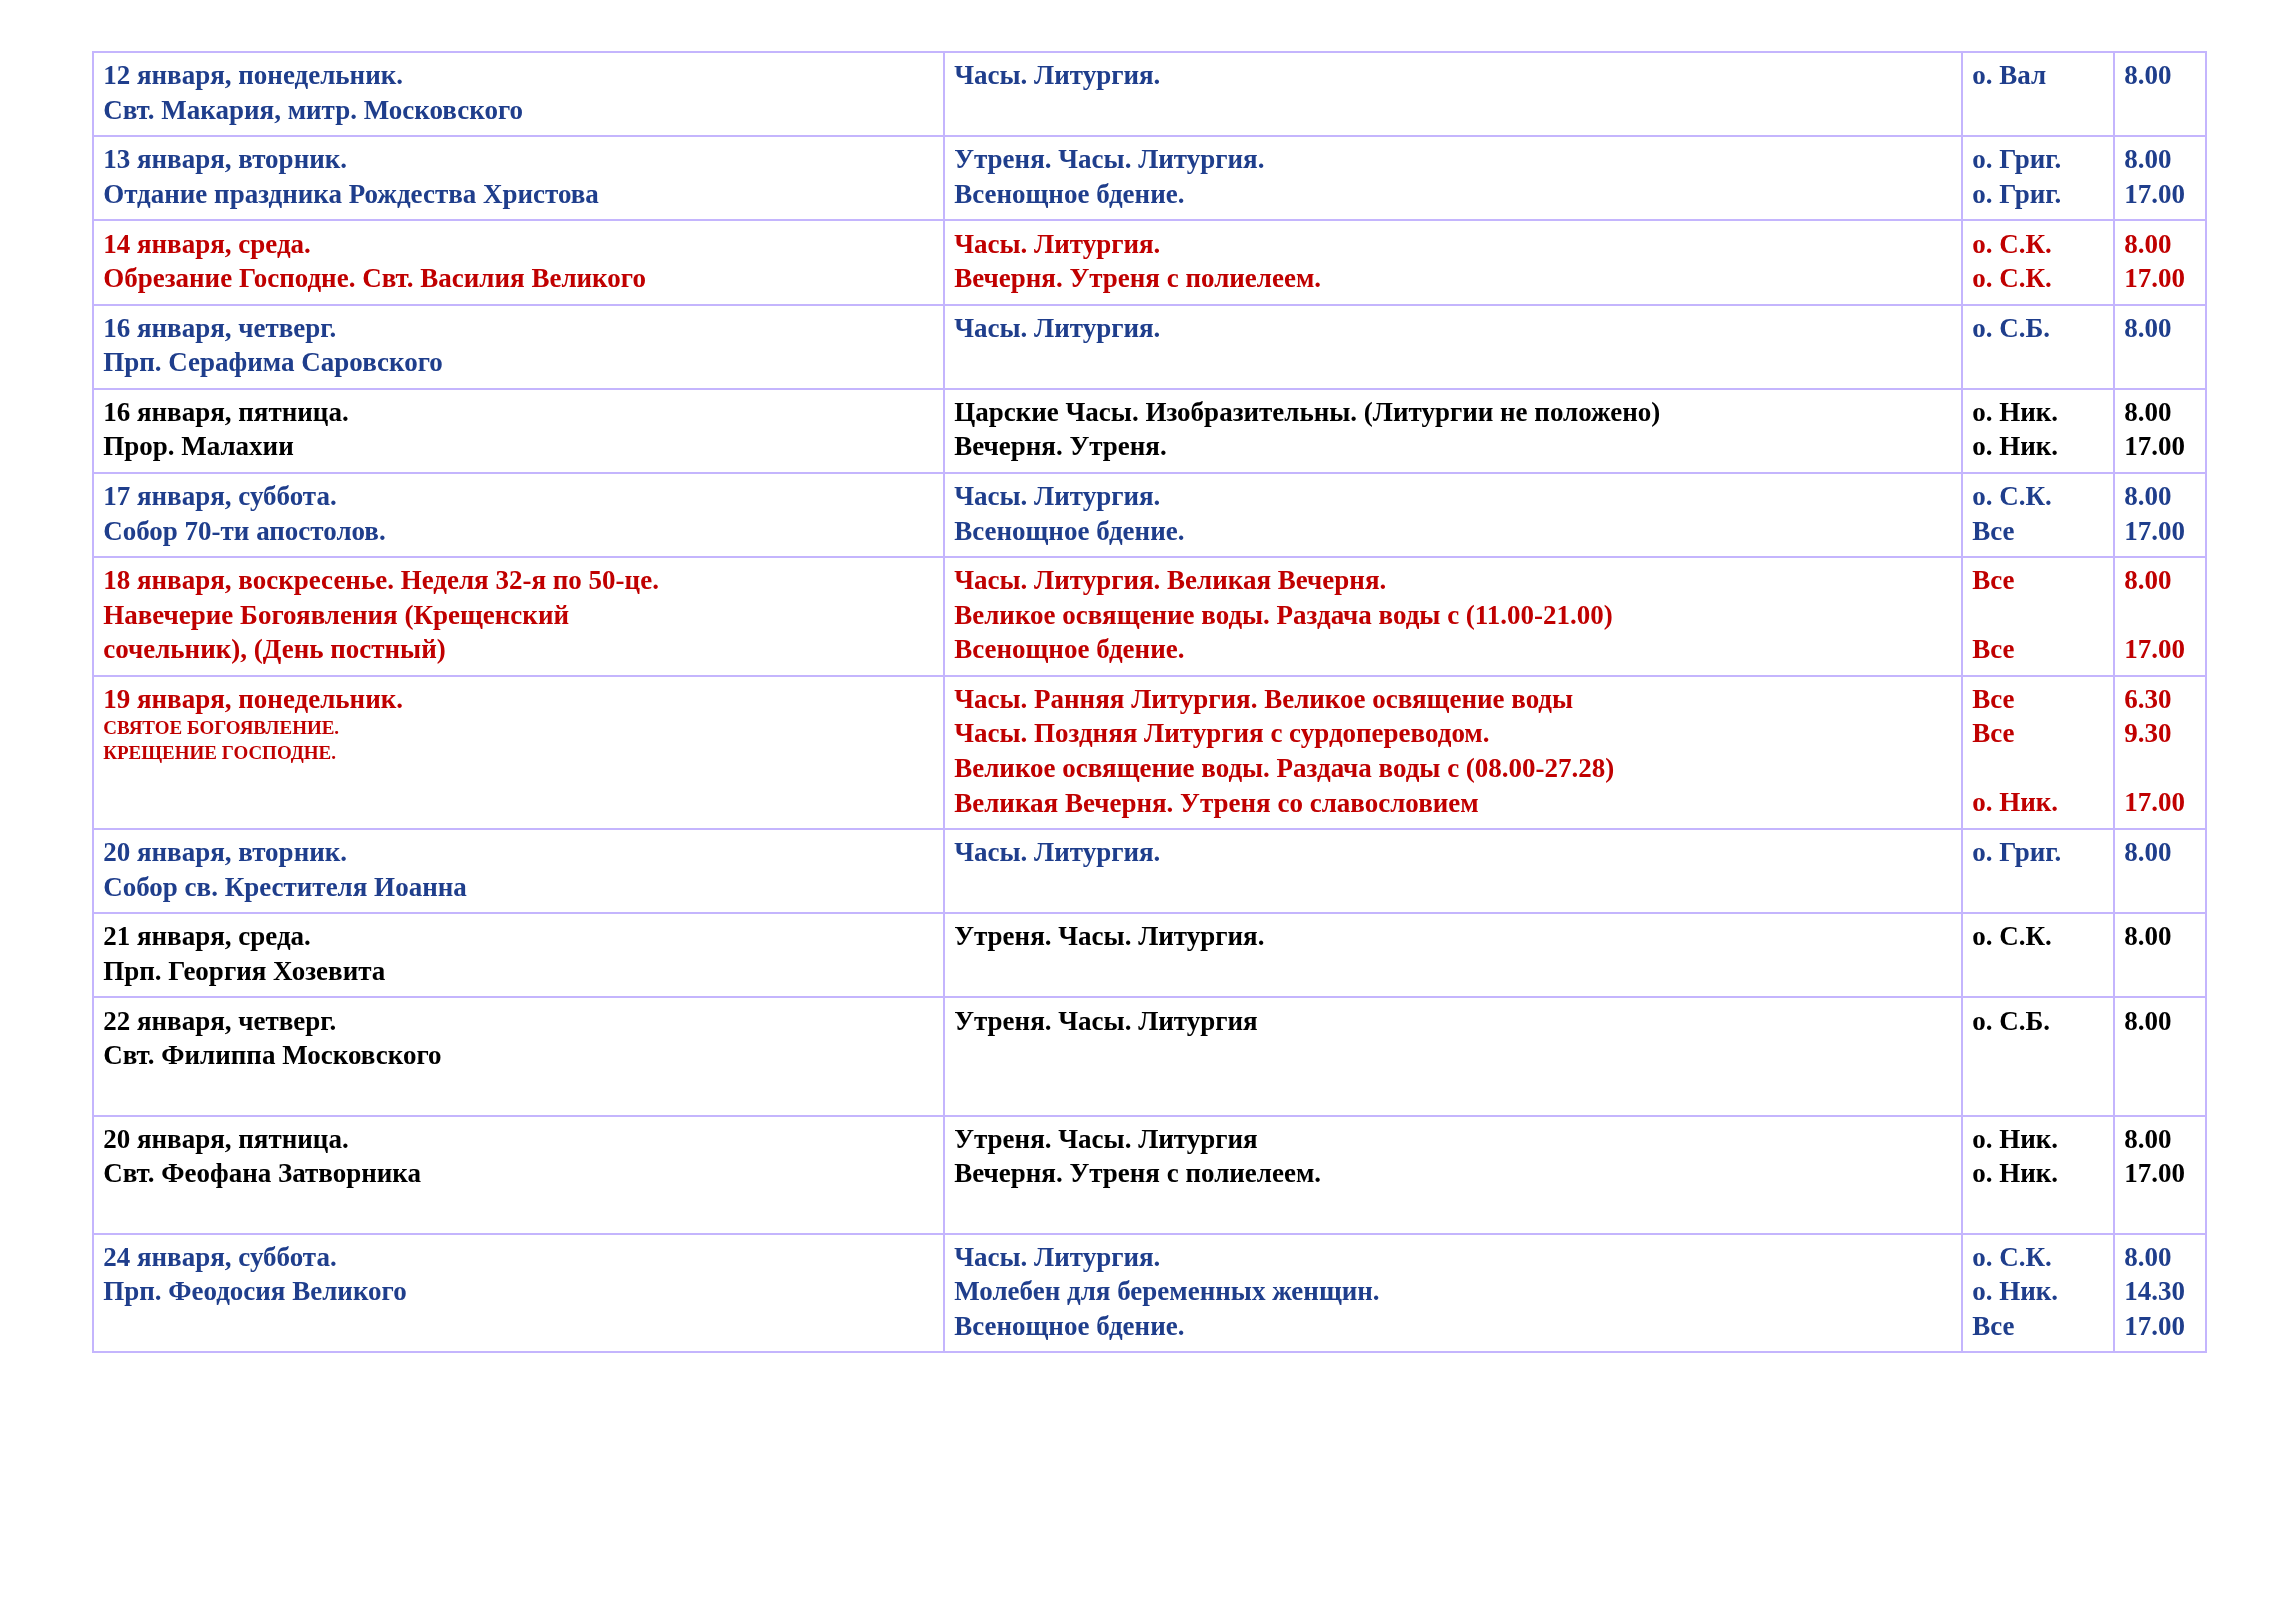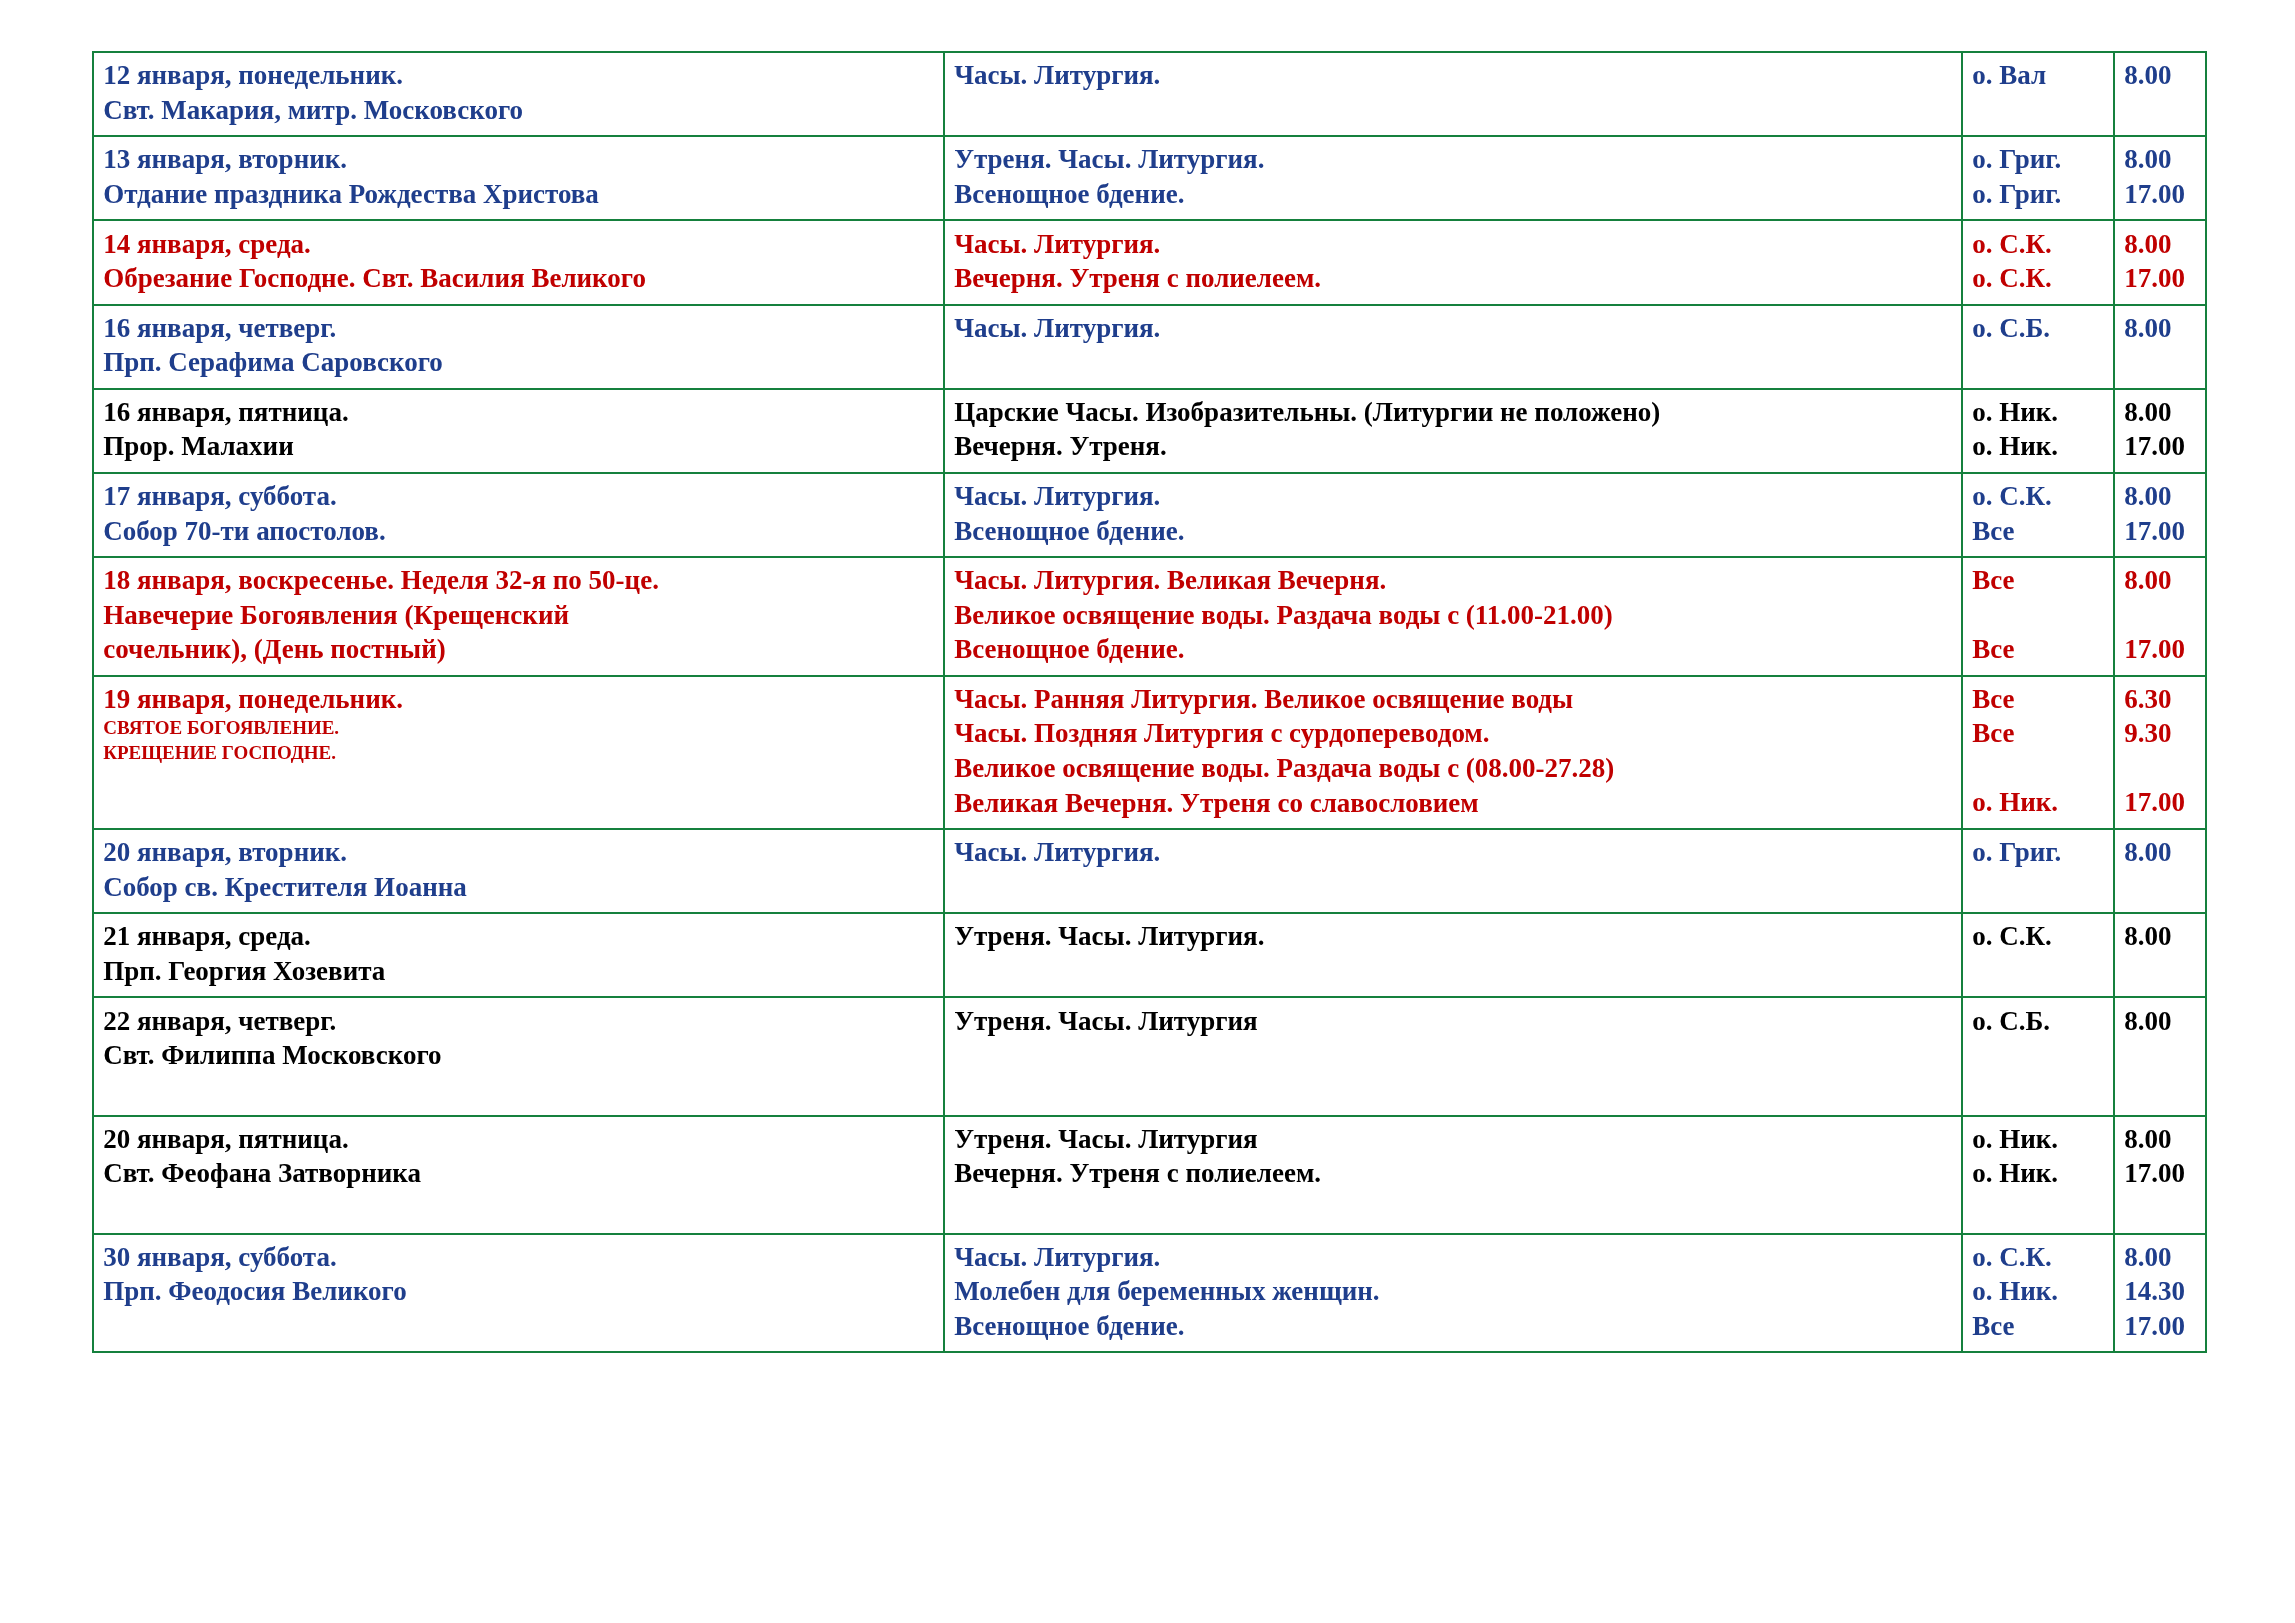--- a/index.html
+++ b/index.html
@@ -22,21 +22,21 @@
   }
   table.schedule {
     border-collapse: collapse;
     width: 2112px;
     table-layout: fixed;
     font-size: 27px;
     font-weight: bold;
     line-height: 1.28;
   }
   table.schedule td {
-    border: 2px solid #15803d;
+    border: 2px solid #c4b5fd;
     vertical-align: top;
     padding: 5.2px 9.2px 7.9px 9.2px;
   }
   col.c-date  { width: 851px; }
   col.c-serv  { width: 1018px; }
   col.c-prist { width: 152px; }
   col.c-time  { width: 92px; }
 
   .cell-lines > div {
     white-space: nowrap;
@@ -392,21 +392,21 @@
             <div class="cell-lines ">
               <div>8.00</div>
               <div>17.00</div>
               <div class="line-blank">&nbsp;</div>
             </div>
           </td>
         </tr>
         <tr>
           <td>
             <div class="cell-lines blue">
-              <div>30 января, суббота.</div>
+              <div>24 января, суббота.</div>
               <div>Прп. Феодосия Великого</div>
               <div class="line-blank">&nbsp;</div>
             </div>
           </td>
           <td>
             <div class="cell-lines blue">
               <div>Часы. Литургия.</div>
               <div>Молебен для беременных женщин.</div>
               <div>Всенощное бдение.</div>
             </div>

